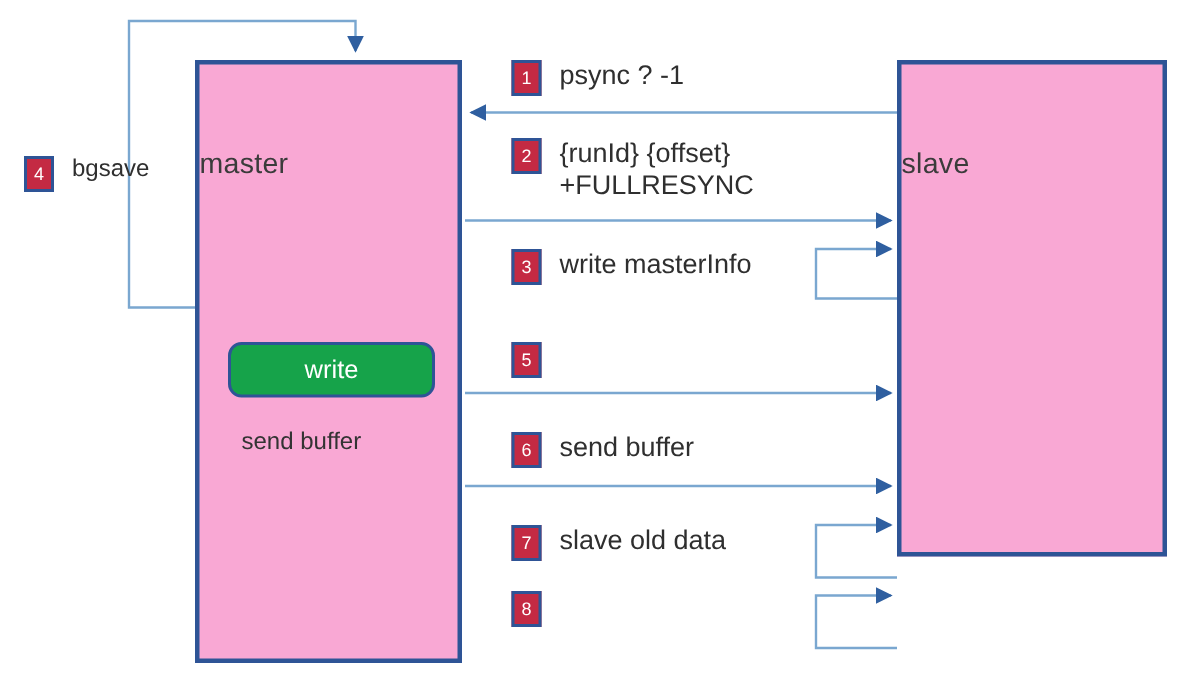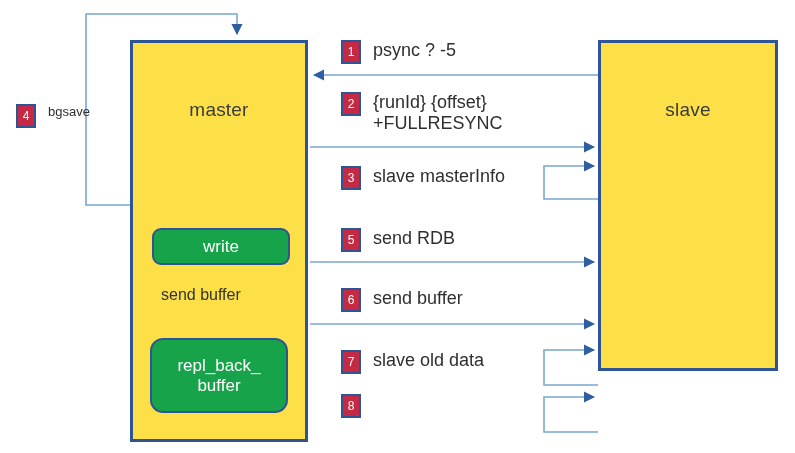--- a/index.html
+++ b/index.html
@@ -21,25 +21,25 @@
     position: absolute;
     left: 0;
     top: 0;
     width: 795px;
     height: 453px;
   }
   
   .node-box {
     position: absolute;
     box-sizing: border-box;
-    background: #fde047;
+    background: #f9a8d4;
     border: 3px solid #2e5496;
     display: flex;
     align-items: flex-start;
-    justify-content: center;
+    justify-content: flex-start;
   }
   .node-label {
     font-size: 19px;
     color: #3b3b3b;
     font-family: "Liberation Sans", sans-serif;
     letter-spacing: 0.2px;
   }
   #master-box { left: 130px; top: 40px; width: 178px; height: 402px; }
   #master-box .node-label { margin-top: 56px; }
   #slave-box  { left: 598px; top: 40px; width: 180px; height: 331px; }
@@ -105,21 +105,21 @@
 
   #msg-1 { left: 341px; top: 40px; }
   #msg-2 { left: 341px; top: 92px; }
   #msg-3 { left: 341px; top: 166px; }
   #msg-4 { left: 16px;  top: 104px; }
   #msg-5 { left: 341px; top: 228px; }
   #msg-6 { left: 341px; top: 288px; }
   #msg-7 { left: 341px; top: 350px; }
   #msg-8 { left: 341px; top: 394px; }
 
-  #msg-4 .msg-text { font-size: 13px; }
+  #msg-4 .msg-text { font-size: 16px; }
 </style>
 </head>
 <body>
 
 <div id="canvas">
 
   <svg class="svg-layer" viewBox="0 0 795 453" xmlns="http://www.w3.org/2000/svg">
     <defs>
       <marker id="arrowR" viewBox="0 0 10 10" refX="9" refY="5" markerWidth="7" markerHeight="7" orient="auto-start-reverse">
         <path d="M 0 0 L 10 5 L 0 10 z" fill="#2f5fa0"></path>
@@ -169,57 +169,50 @@
   <div class="node-box" id="master-box">
     <span class="node-label">master</span>
   </div>
 
   <div class="green-box" id="write-box">
     <span>write</span>
   </div>
 
   <div class="inner-edge-label" id="send-buffer-label">send buffer</div>
 
-  <div class="green-box" id="repl-box">
-    <span>
-      <span>repl_back_</span><br>
-      <span>buffer</span>
-    </span>
-  </div>
 
   <div class="node-box" id="slave-box">
     <span class="node-label">slave</span>
   </div>
 
   <div class="msg" id="msg-1">
     <span class="badge">1</span>
-    <span class="msg-text">psync ? -5</span>
+    <span class="msg-text">psync ? -1</span>
   </div>
 
   <div class="msg" id="msg-2">
     <span class="badge">2</span>
     <span class="msg-text">
       <span class="l2">{runId} {offset}</span>
       <span class="l2">+FULLRESYNC</span>
     </span>
   </div>
 
   <div class="msg" id="msg-3">
     <span class="badge">3</span>
-    <span class="msg-text">slave masterInfo</span>
+    <span class="msg-text">write masterInfo</span>
   </div>
 
   <div class="msg" id="msg-4">
     <span class="badge">4</span>
     <span class="msg-text">bgsave</span>
   </div>
 
   <div class="msg" id="msg-5">
     <span class="badge">5</span>
-    <span class="msg-text">send RDB</span>
   </div>
 
   <div class="msg" id="msg-6">
     <span class="badge">6</span>
     <span class="msg-text">send buffer</span>
   </div>
 
   <div class="msg" id="msg-7">
     <span class="badge">7</span>
     <span class="msg-text">slave old data</span>

